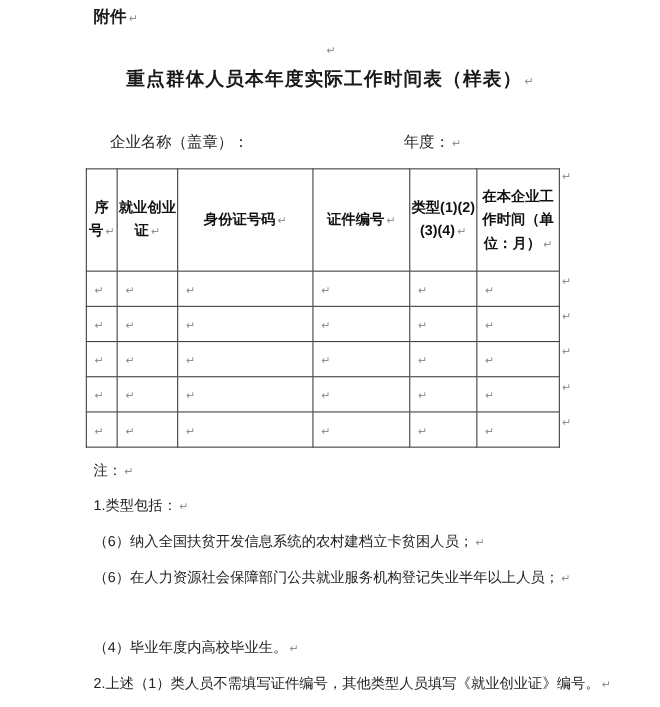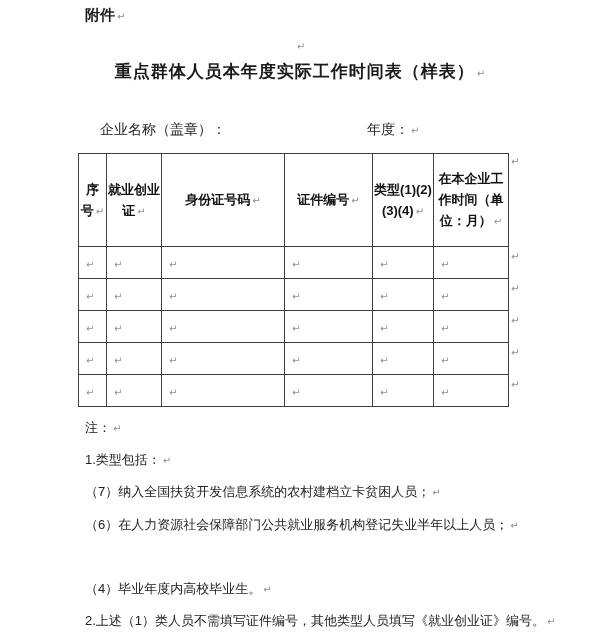--- a/index.html
+++ b/index.html
@@ -112,18 +112,18 @@
     <span class="pmark-abs" style="top:156px">↵</span>
     <span class="pmark-abs" style="top:251px">↵</span>
     <span class="pmark-abs" style="top:283px">↵</span>
     <span class="pmark-abs" style="top:315px">↵</span>
     <span class="pmark-abs" style="top:347px">↵</span>
     <span class="pmark-abs" style="top:379px">↵</span>
   </div>
 
   <div class="notes" style="top:420px"><span>注：</span><span class="pmark">↵</span></div>
   <div class="notes" style="top:452px"><span>1.类型包括：</span><span class="pmark">↵</span></div>
-  <div class="notes" style="top:484px"><span>（7）纳入全国扶贫开发信息系统的农村建档立卡贫困人员；</span><span class="pmark">↵</span></div>
+  <div class="notes" style="top:484px"><span>（6）纳入全国扶贫开发信息系统的农村建档立卡贫困人员；</span><span class="pmark">↵</span></div>
   <div class="notes" style="top:517px"><span>（6）在人力资源社会保障部门公共就业服务机构登记失业半年以上人员；</span><span class="pmark">↵</span></div>
   <div class="notes" style="top:581px"><span>（4）毕业年度内高校毕业生。</span><span class="pmark">↵</span></div>
   <div class="notes" style="top:613px"><span>2.上述（1）类人员不需填写证件编号，其他类型人员填写《就业创业证》编号。</span><span class="pmark">↵</span></div>
 
 </div>
 
 </body></html>

